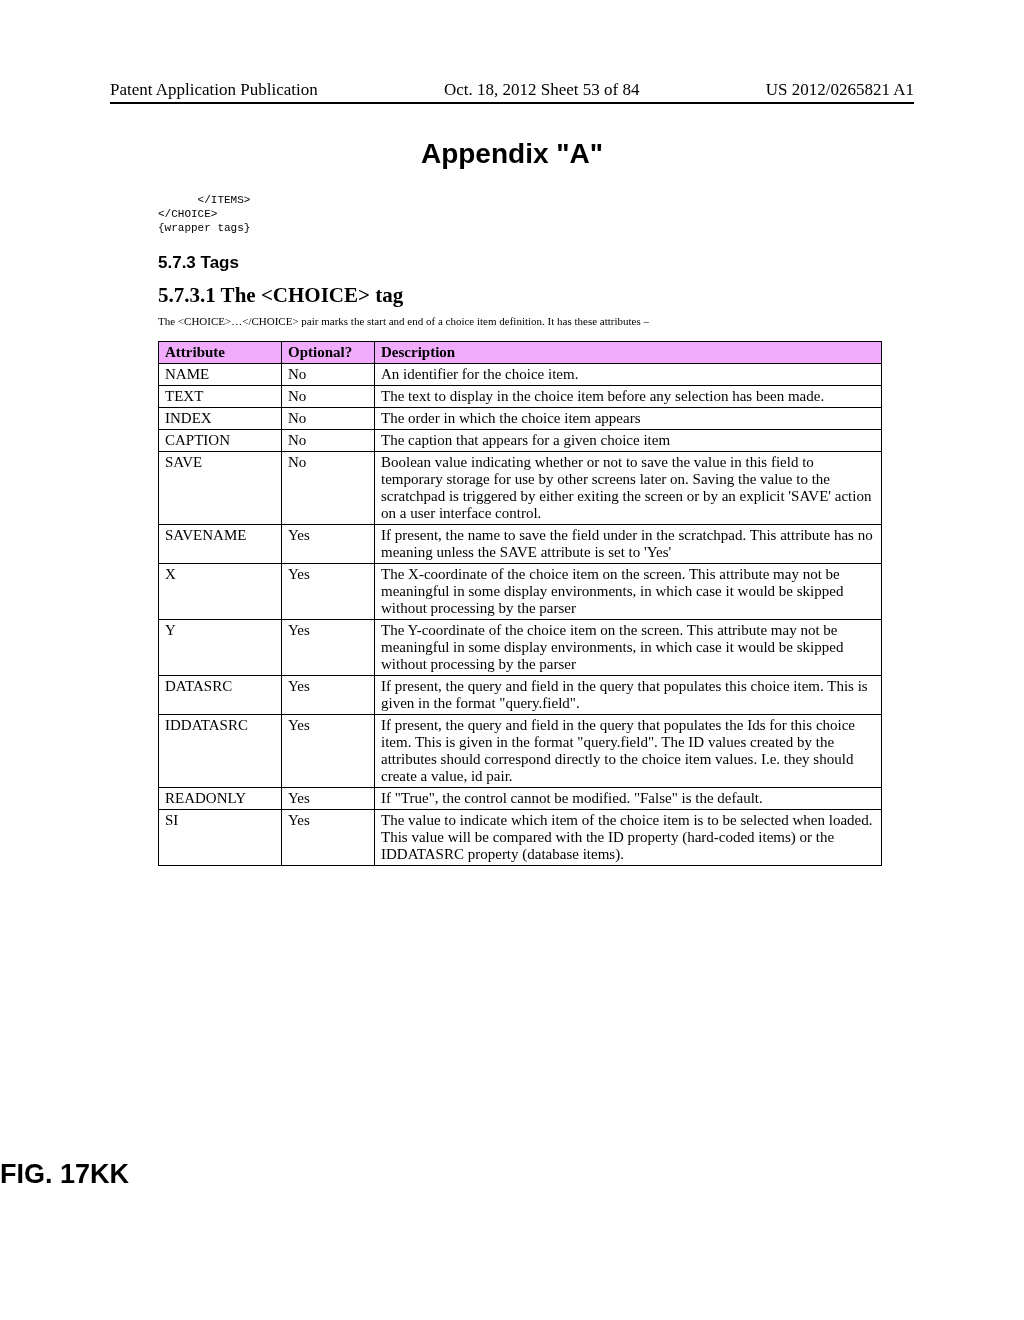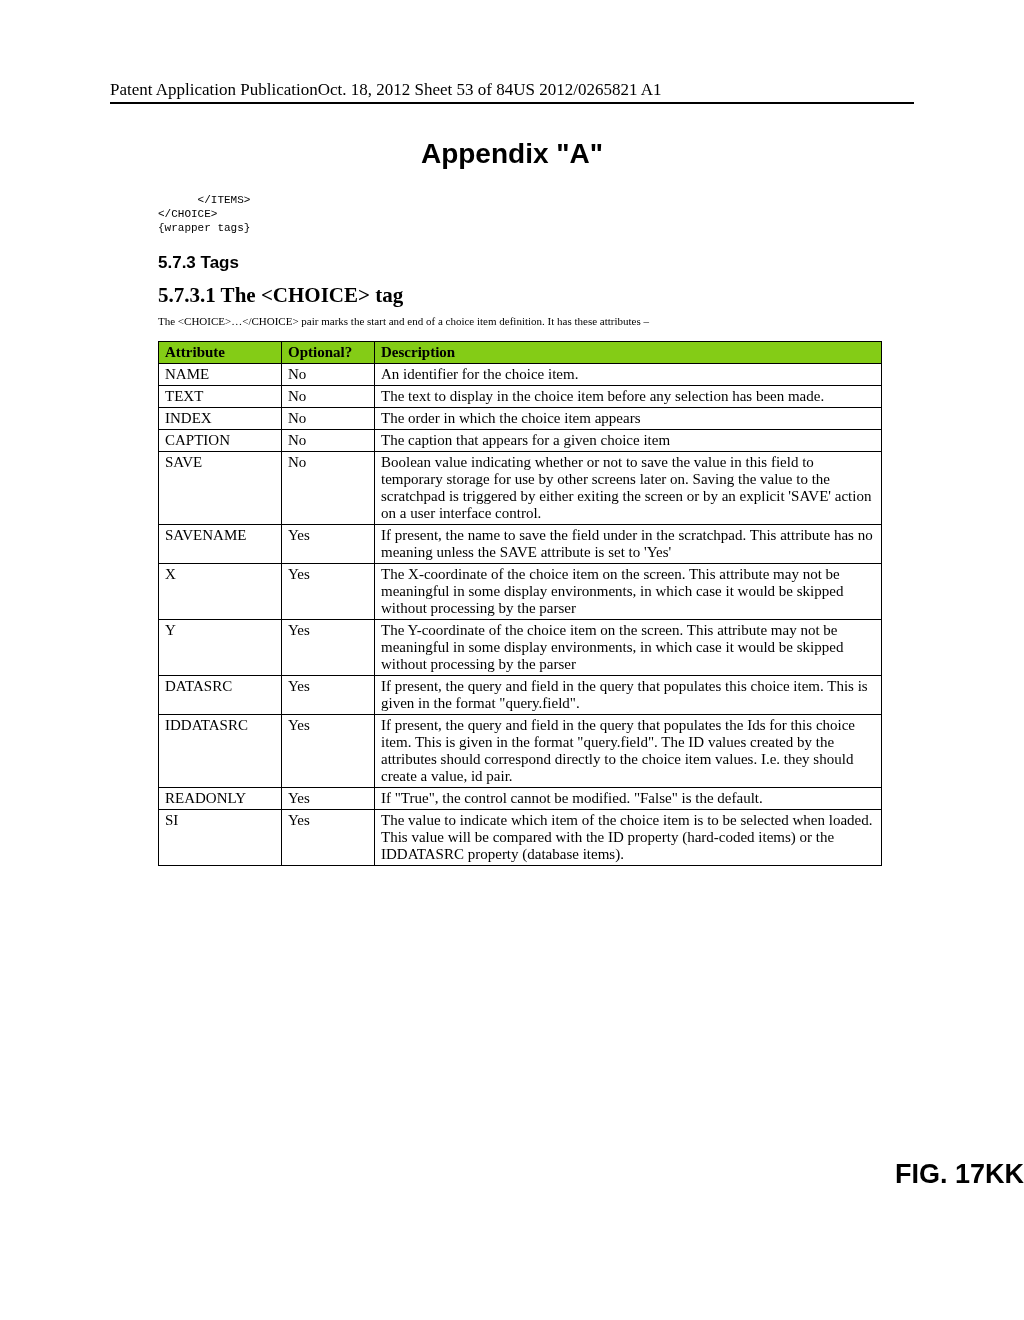--- a/index.html
+++ b/index.html
@@ -11,20 +11,21 @@
   }
   .page {
     width: 1024px;
     height: 1320px;
     position: relative;
     box-sizing: border-box;
     padding: 80px 110px 50px 110px;
   }
   .header-row {
     display: flex;
+    justify-content: space-between;
     font-size: 17px;
     border-bottom: 2px solid #000;
     padding-bottom: 2px;
     margin-bottom: 34px;
   }
   .header-row .center {
     text-align: center;
   }
   .appendix-title {
     font-family: Arial, Helvetica, sans-serif;
@@ -70,29 +71,29 @@
   }
   table.attr-table th,
   table.attr-table td {
     border: 1px solid #000;
     padding: 2px 6px;
     vertical-align: top;
     text-align: left;
   }
   table.attr-table th {
     font-weight: bold;
-    background: #84cc16;
+    background: #f0abfc;
   }
   .col-attr { width: 110px; }
   .col-opt  { width: 80px; }
   .fig-label {
     font-family: Arial, Helvetica, sans-serif;
     font-weight: bold;
     font-size: 27px;
-    text-align: right;
+    text-align: left;
     position: absolute;
     bottom: 130px;
     left: 0;
     right: 0;
   }
 </style>
 </head>
 <body>
 
 <div class="page">

